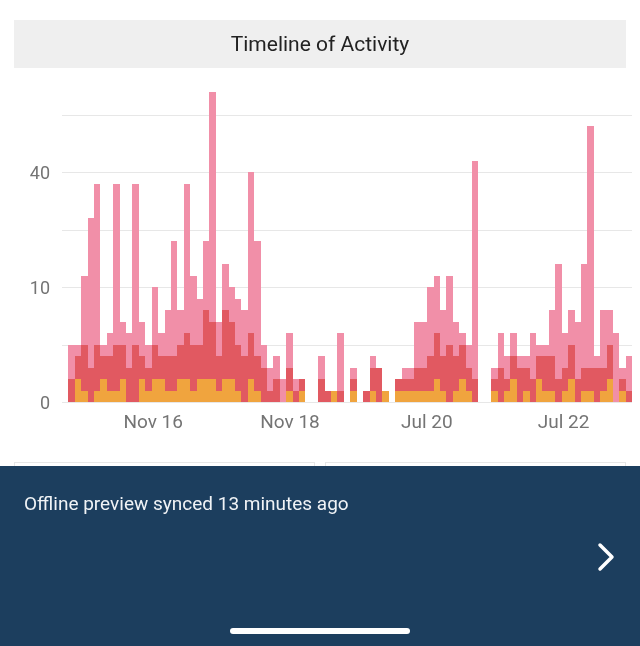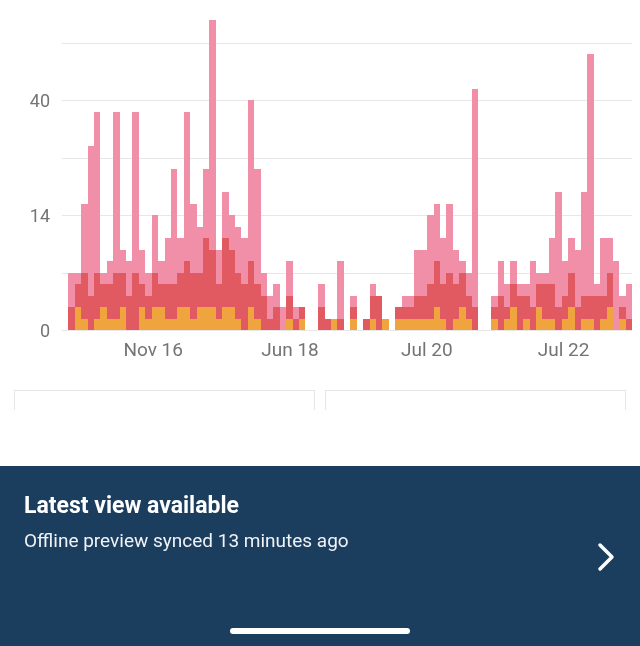--- a/index.html
+++ b/index.html
@@ -125,20 +125,23 @@
     width: 180px;
     height: 6px;
     background: #fff;
     border-radius: 3px;
   }
 </style>
 </head>
 <body>
 <div class="root">
 
+  <div class="title-bar">
+    <span>Timeline of Activity</span>
+  </div>
 
   <div class="chart-wrap">
     <div class="chart-inner">
       <div class="plot-area">
         <div id="gridlines">
             <div class="gridline" style="top: 310px;"></div>
             <div class="gridline" style="top: 195.185px;"></div>
             <div class="gridline" style="top: 80.3704px;"></div>
             <div class="gridline" style="top: 252.593px;"></div>
             <div class="gridline" style="top: 137.778px;"></div>
@@ -519,40 +522,39 @@
               <div class="seg base" style="height: 3.7037%;"></div>
             </div>
             <div class="bar-col">
               <div class="seg upper" style="height: 11.1111%;"></div>
               <div class="seg mid" style="height: 3.7037%;"></div>
             </div>
           </div>
       </div>
       <div class="y-labels" id="ylabels">
           <div class="y-label" style="top: 330px;">0</div>
-          <div class="y-label" style="top: 215.185px;">14</div>
+          <div class="y-label" style="top: 215.185px;">10</div>
           <div class="y-label" style="top: 100.37px;">40</div>
         </div>
       <div class="x-labels" id="xlabels">
           <div class="x-label" style="left: 16%; text-align: right;">Nov 16</div>
-          <div class="x-label" style="left: 40%;">Jun 18</div>
+          <div class="x-label" style="left: 40%;">Nov 18</div>
           <div class="x-label" style="left: 64%;">Jul 20</div>
           <div class="x-label" style="left: 88%;">Jul 22</div>
         </div>
     </div>
   </div>
 
   <div class="underline-row">
     <div class="under-cell"></div>
     <div class="under-cell"></div>
   </div>
 
   <div class="banner">
     <div class="banner-text">
-      <div class="banner-title">Latest view available</div>
       <div class="banner-sub">Offline preview synced 13 minutes ago</div>
     </div>
     <div class="banner-chevron">
       <svg width="20" height="32" viewBox="0 0 20 32" fill="none">
         <path d="M4 4 L16 16 L4 28" stroke="#ffffff" stroke-width="3.5" stroke-linecap="round" stroke-linejoin="round"></path>
       </svg>
     </div>
     <div class="home-indicator"></div>
   </div>
 

